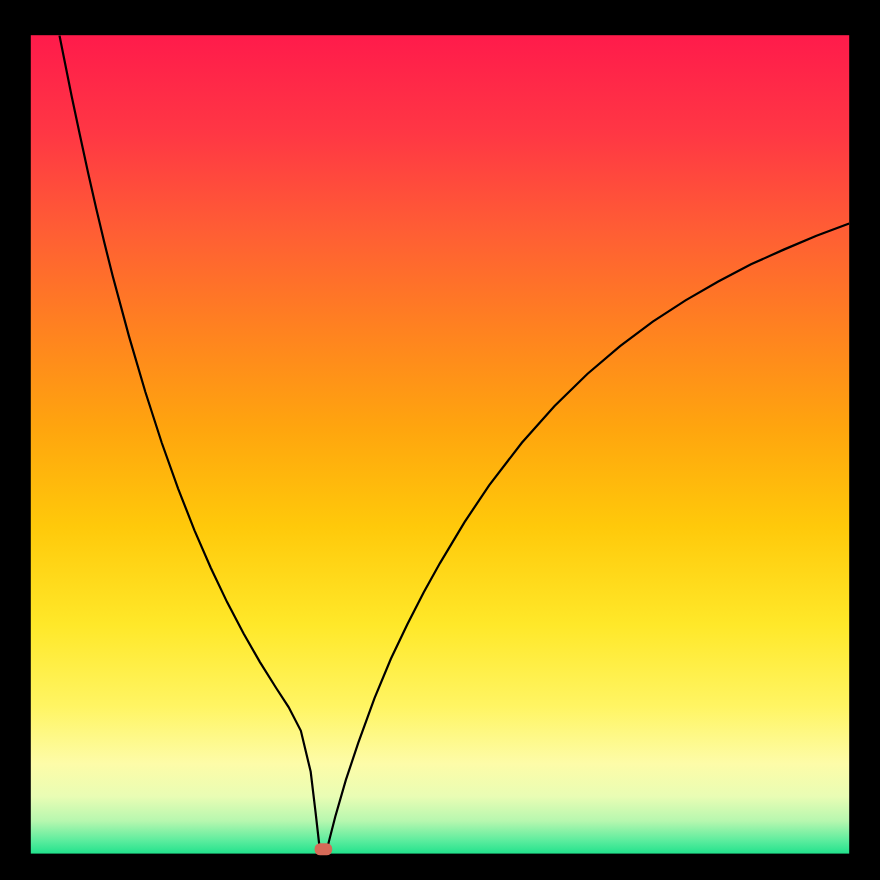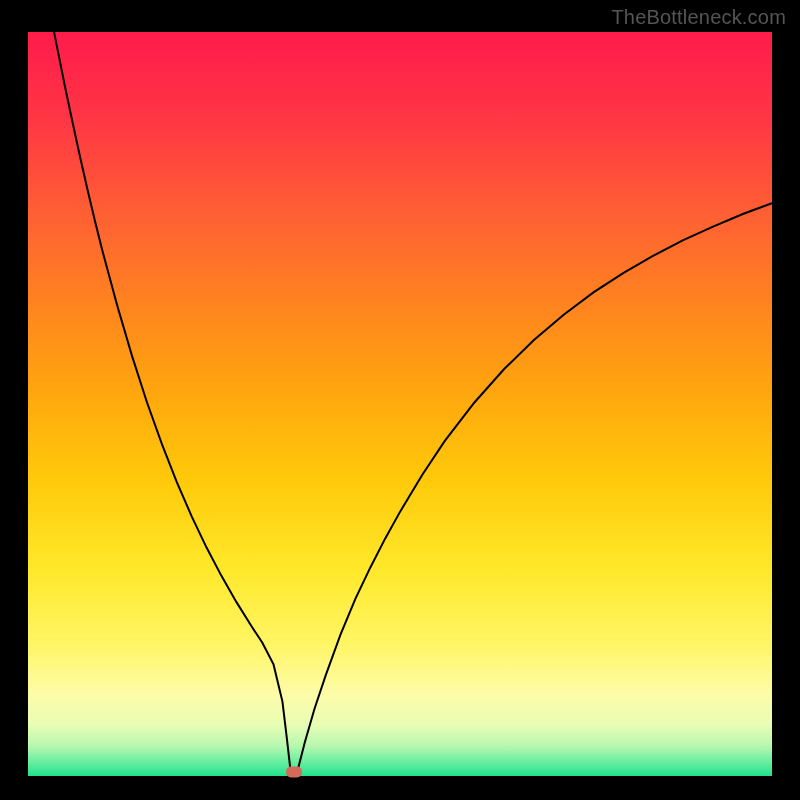--- a/index.html
+++ b/index.html
@@ -64,21 +64,20 @@
   .marker {
     position: absolute;
     transform: translate(-50%, -50%);
   }
 </style>
 </head>
 <body>
 
 <div class="frame">
 
-  <div class="watermark">TheBottleneck.com</div>
 
   <div class="plot">
     <div class="plot-bg" style="background: linear-gradient(rgb(255, 27, 75) 0%, rgb(255, 55, 68) 12%, rgb(255, 94, 52) 24%, rgb(255, 130, 32) 36%, rgb(255, 165, 14) 48%, rgb(255, 201, 10) 60%, rgb(255, 232, 41) 72%, rgb(255, 245, 99) 82%, rgb(253, 252, 168) 89%, rgb(233, 253, 180) 93%, rgb(183, 247, 175) 96%, rgb(89, 236, 157) 98.5%, rgb(34, 226, 140) 100%);"></div>
     <div class="plot-clip">
       <svg id="plot-svg" width="744" height="744" viewBox="0 0 744 744">
         <path id="curve-path" class="curve-path" d="M26.04 0.00 L29.76 18.60 L37.20 55.80 L44.64 90.77 L52.08 124.99 L59.52 157.73 L66.96 188.98 L74.40 218.74 L89.28 273.79 L104.16 324.38 L119.04 370.51 L133.92 412.18 L148.80 450.12 L163.68 484.34 L178.56 515.59 L193.44 543.86 L208.32 569.90 L223.20 593.71 L234.36 610.82 L245.52 632.40 L254.45 669.60 L258.91 706.80 L262.63 739.54 L269.33 739.54 L276.77 710.52 L286.44 677.04 L297.60 643.56 L312.48 602.64 L327.36 566.93 L342.24 535.68 L357.12 506.66 L372.00 479.88 L394.32 442.68 L416.64 409.20 L446.40 370.51 L476.16 337.03 L505.92 308.02 L535.68 282.72 L565.44 260.40 L595.20 241.06 L624.96 223.94 L654.72 208.32 L684.48 194.93 L714.24 182.28 L744.00 171.12 "></path>
       </svg>
     </div>
 
   <div class="marker" style="left: 265.608px; top: 739.536px; width: 16px; height: 11px; background: rgb(214, 106, 88); border-radius: 5px;"></div>

